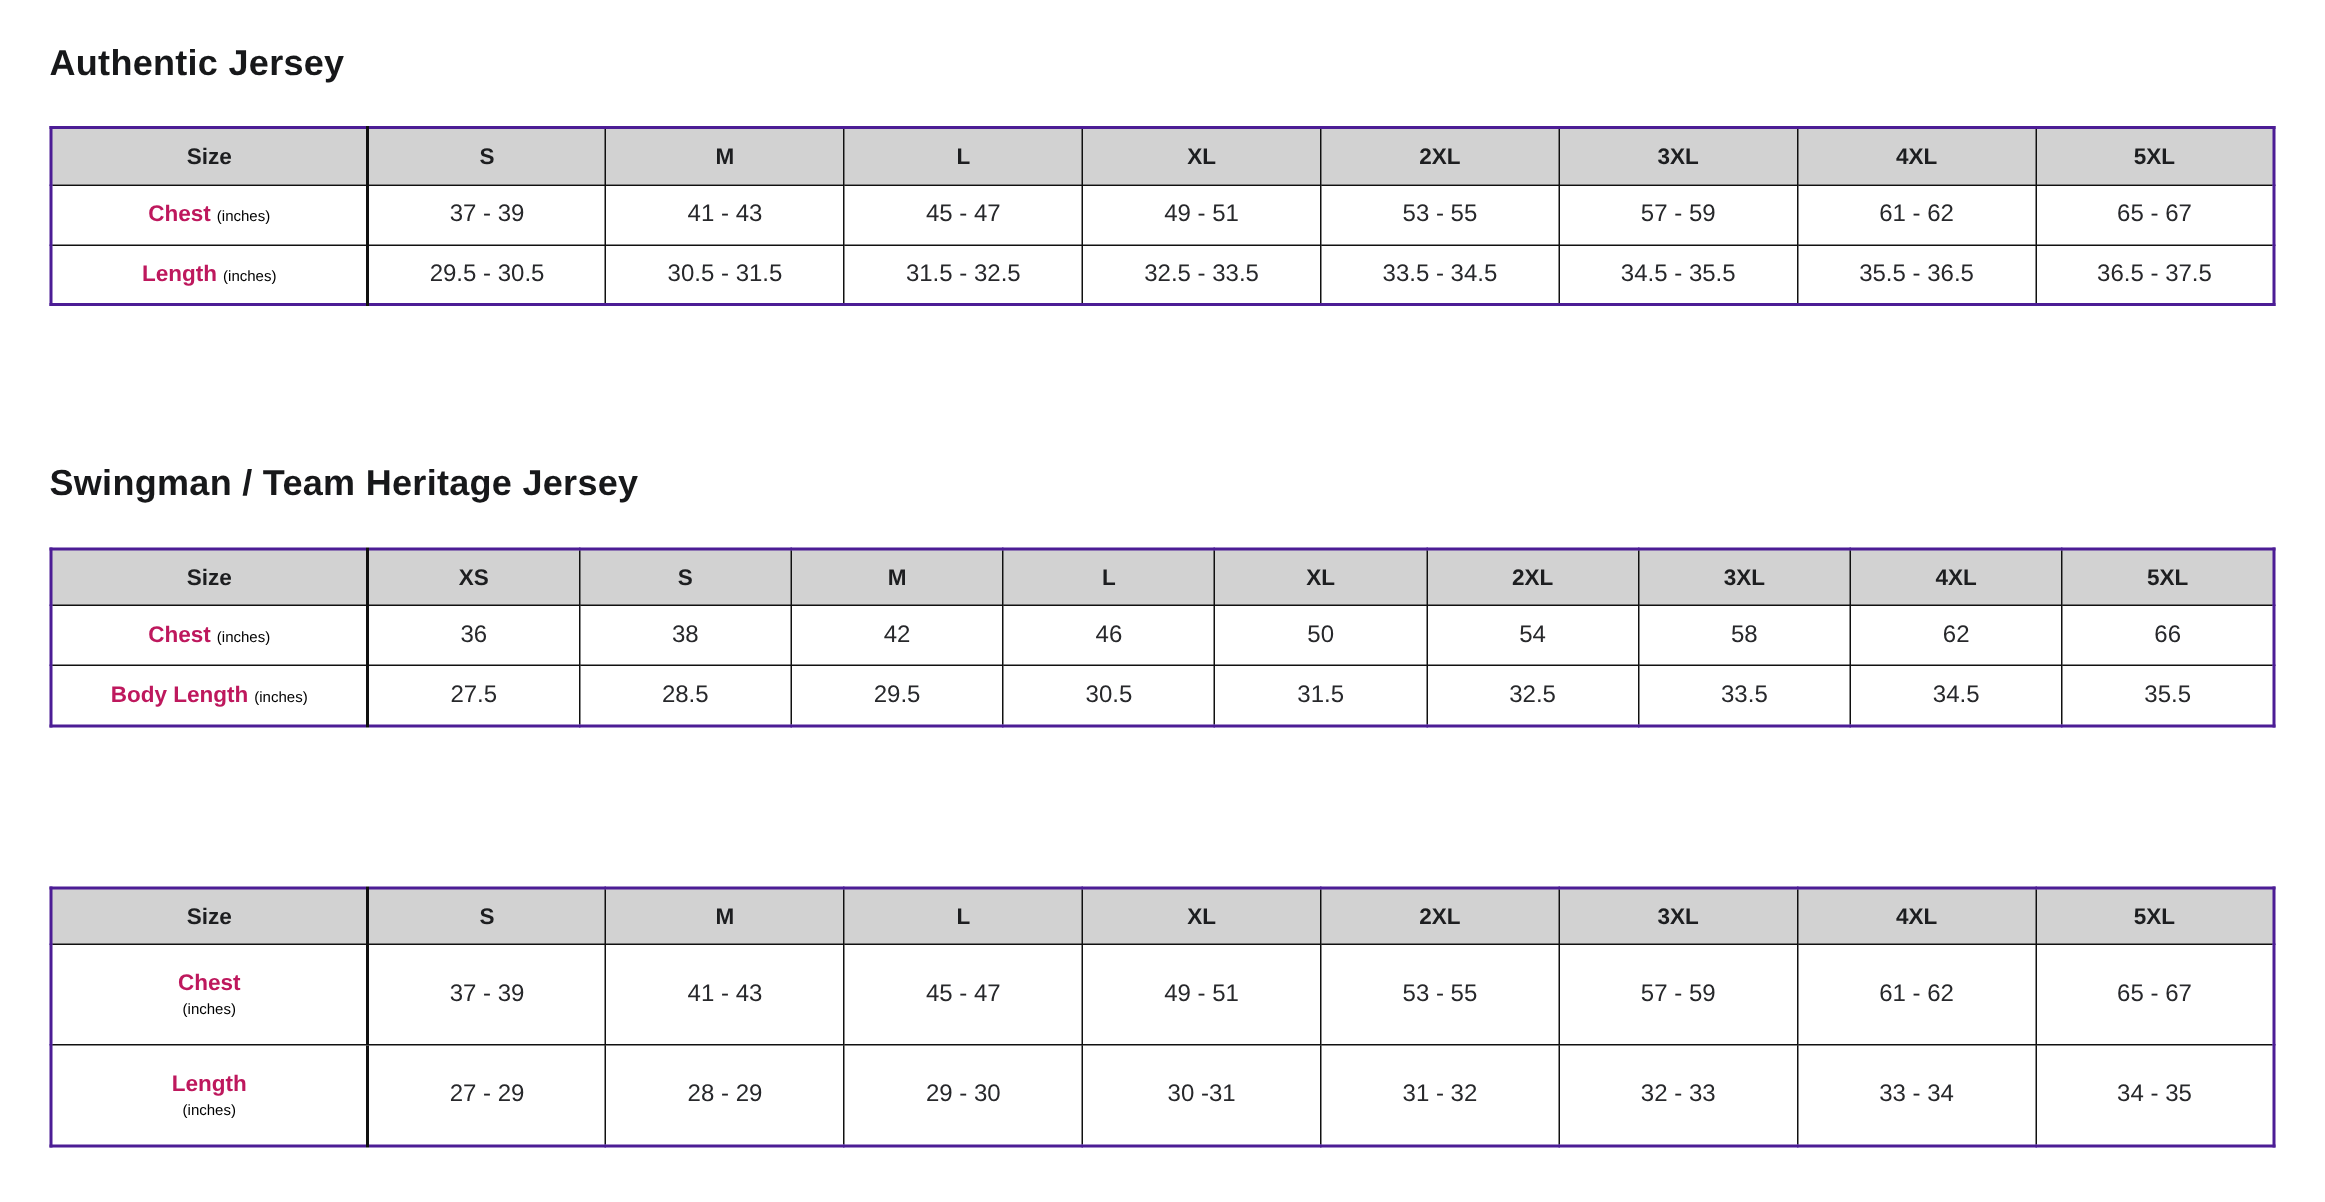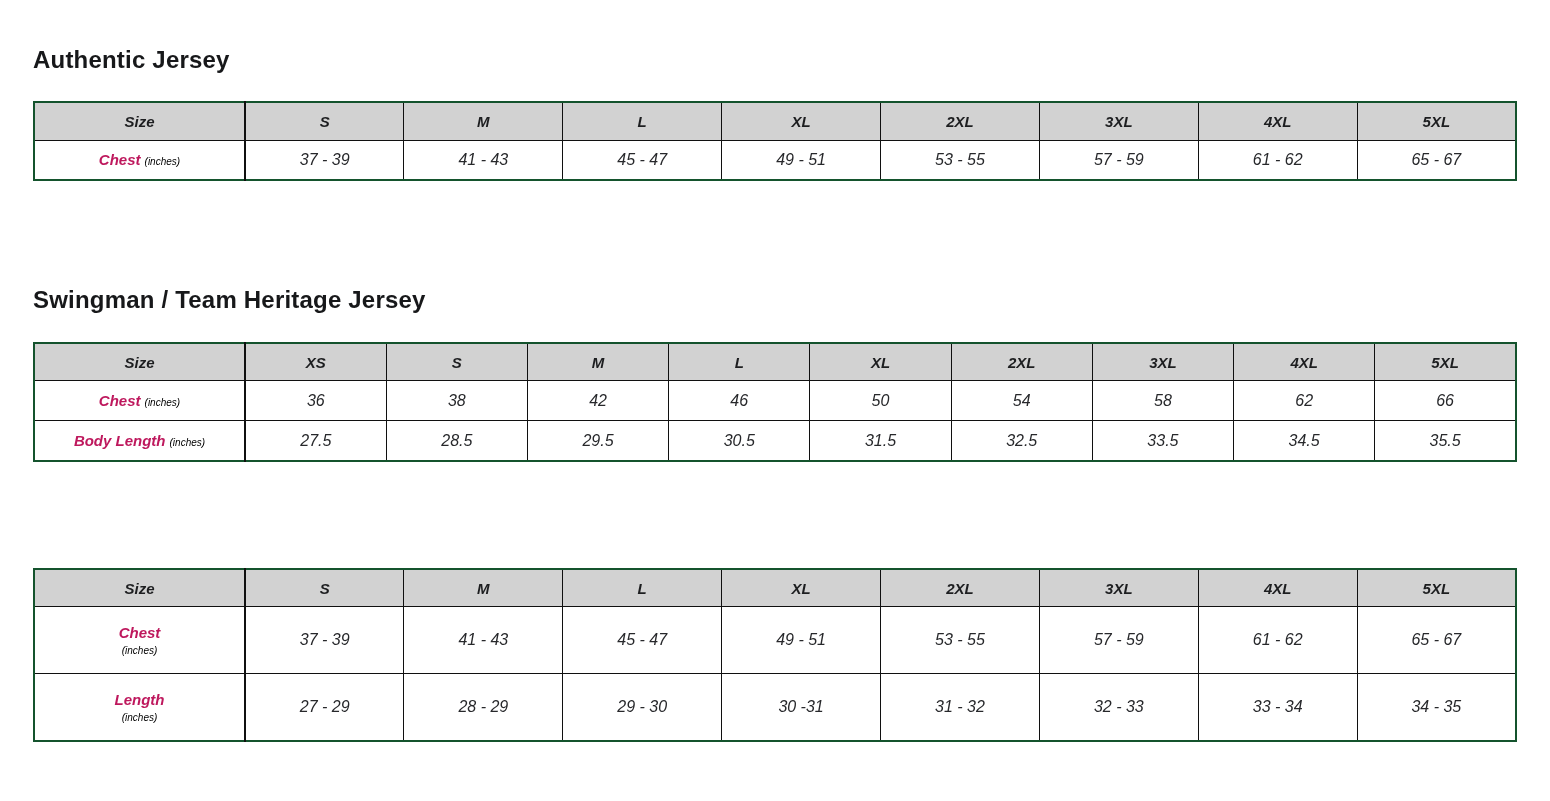--- a/index.html
+++ b/index.html
@@ -8,35 +8,34 @@
     padding: 0;
     background: #ffffff;
     font-family: "Liberation Sans", sans-serif;
     color: #222326;
   }
   .page {
     width: 1550px;
     padding: 30px 33px 16px 33px;
   }
   .section { margin-top: 106px; }
-  .section:first-child { margin-top: 17px; }
+  .section:first-child { margin-top: 0; }
   .section-title {
     margin: 0 0 28px 0;
     font-size: 24px;
     line-height: 1.1;
     font-weight: bold;
     color: #17181a;
     letter-spacing: 0.2px;
   }
   table.size-chart {
     width: 100%;
     border-collapse: collapse;
     table-layout: fixed;
-    border: 2px solid #14532d;
-    font-style: italic;
+    border: 2px solid #4c1d95;
   }
   col.label-col { width: 211px; }
   .size-chart th, .size-chart td {
     border: 1px solid #101010;
     text-align: center;
     vertical-align: middle;
     padding: 2px 6px;
   }
   .size-chart th:first-child, .size-chart td:first-child {
     border-right-width: 2px;
@@ -108,20 +107,31 @@
             <tr>
               <td class="label-cell"><span class="row-label">Chest</span><span class="unit">(inches)</span></td>
               <td>37 - 39</td>
               <td>41 - 43</td>
               <td>45 - 47</td>
               <td>49 - 51</td>
               <td>53 - 55</td>
               <td>57 - 59</td>
               <td>61 - 62</td>
               <td>65 - 67</td>
+            </tr>
+            <tr>
+              <td class="label-cell"><span class="row-label">Length</span><span class="unit">(inches)</span></td>
+              <td>29.5 - 30.5</td>
+              <td>30.5 - 31.5</td>
+              <td>31.5 - 32.5</td>
+              <td>32.5 - 33.5</td>
+              <td>33.5 - 34.5</td>
+              <td>34.5 - 35.5</td>
+              <td>35.5 - 36.5</td>
+              <td>36.5 - 37.5</td>
             </tr>
           </tbody>
     </table>
   </div>
 
   <div class="section">
     <h2 class="section-title">Swingman / Team Heritage Jersey</h2>
     <table class="size-chart">
       <colgroup>
             <col class="label-col">

